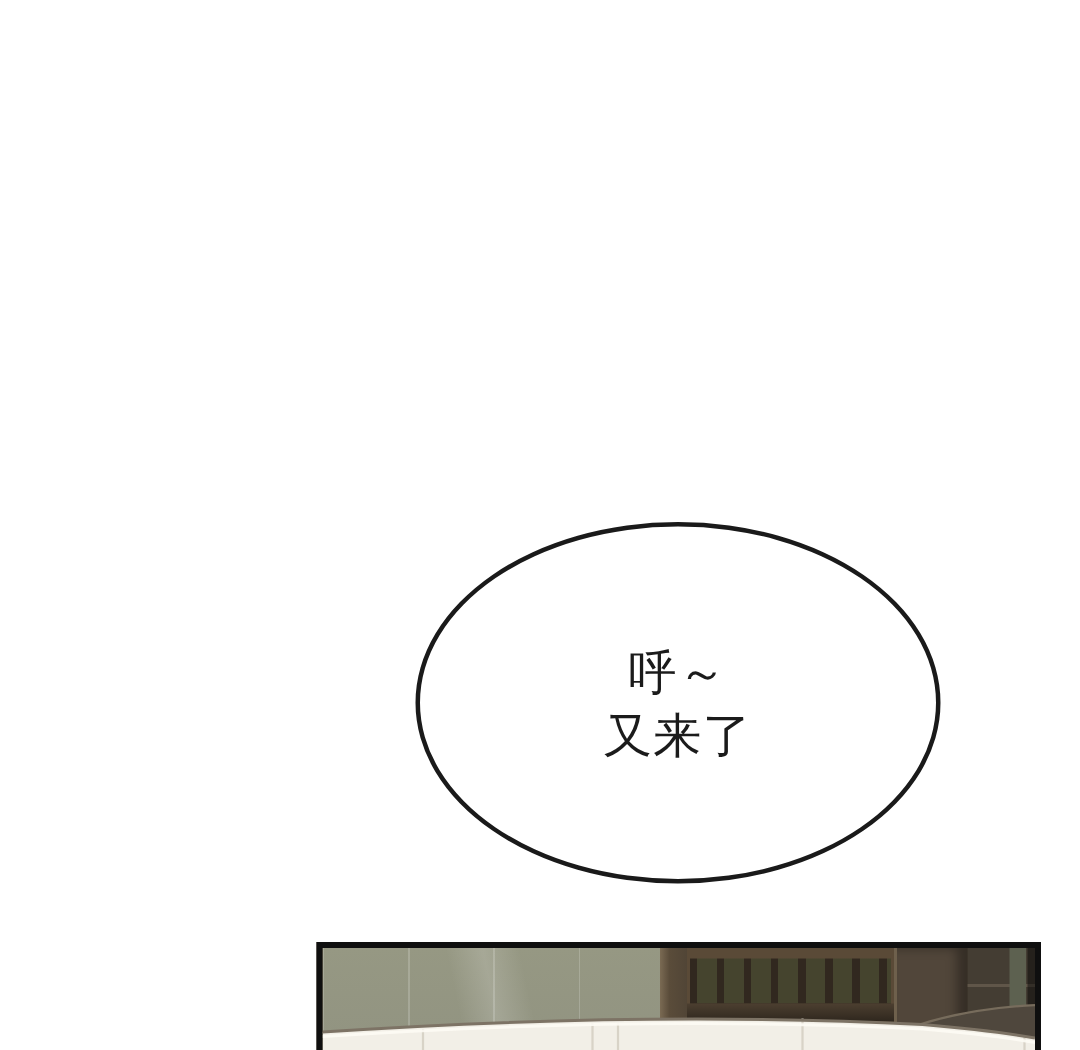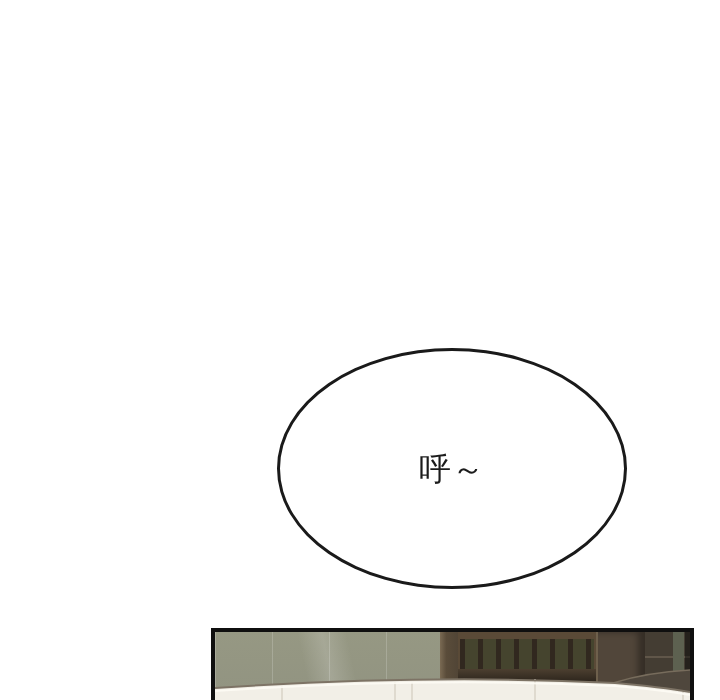--- a/index.html
+++ b/index.html
@@ -150,20 +150,21 @@
   .counter-highlight { stroke: rgba(253,251,244,0.9); stroke-width: 2; fill: none; }
   .counter-seam { stroke: var(--counter-seam-color, #d8d3c7); stroke-width: 1.5; }
 </style>
 </head>
 <body>
 
 <div class="page">
 
   <div class="bubble">
     <div class="bubble-line">呼～</div>
+    <div class="bubble-line">又来了</div>
   </div>
 
   <div class="panel">
     <div class="panel-inner">
 
       <div class="wall-tile"></div>
 
       <div class="cabinet">
         <div class="cab-stile"></div>
         <div class="cab-doors">

